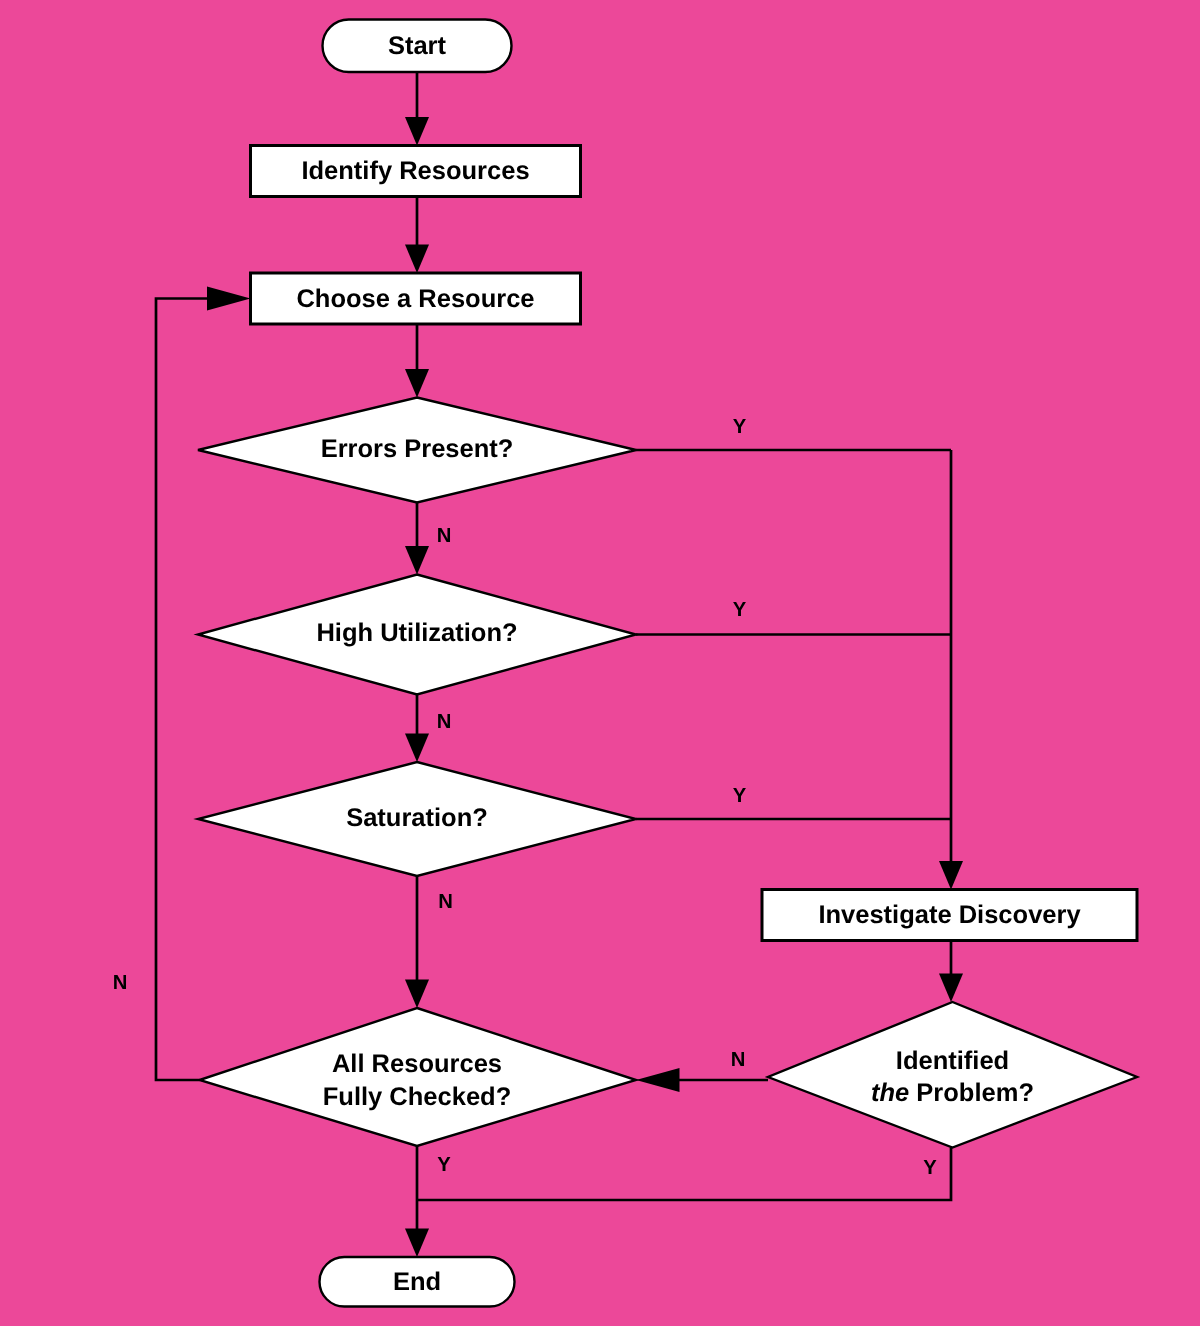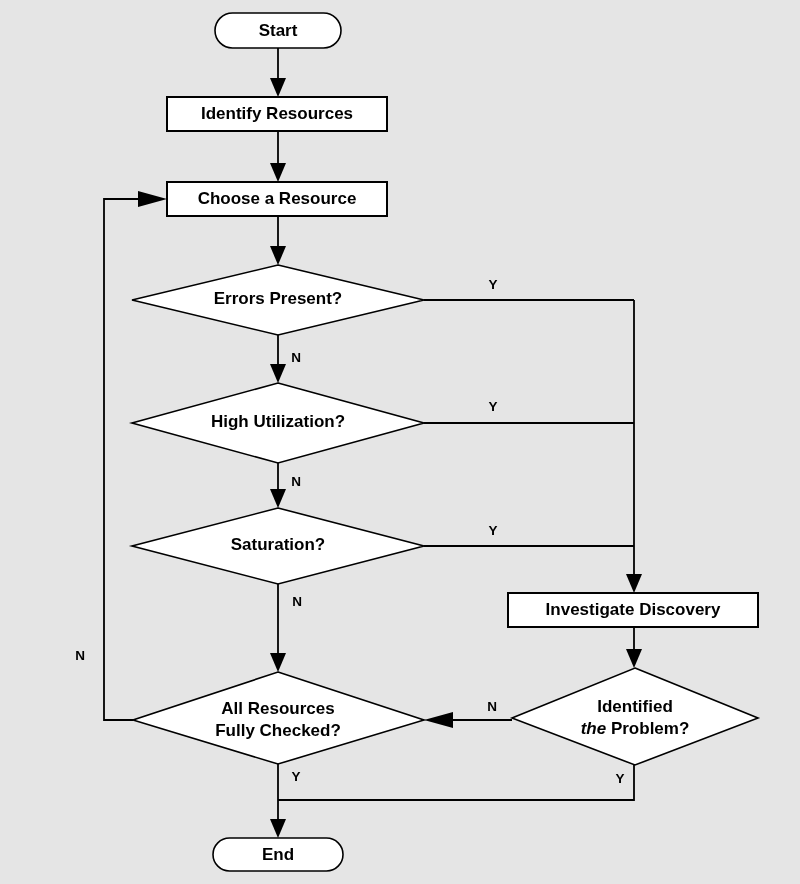--- a/index.html
+++ b/index.html
@@ -10,21 +10,21 @@
   body {
     width: 800px;
     height: 884px;
     font-family: "Liberation Sans", sans-serif;
     overflow: hidden;
   }
   #flowchart-root {
     position: relative;
     width: 800px;
     height: 884px;
-    background: #e5e5e5;
+    background: #ec4899;
   }
   svg#flow-svg {
     display: block;
     width: 800px;
     height: 884px;
   }
   .node-shape {
     fill: #ffffff;
     stroke: #000000;
     stroke-width: 2;

